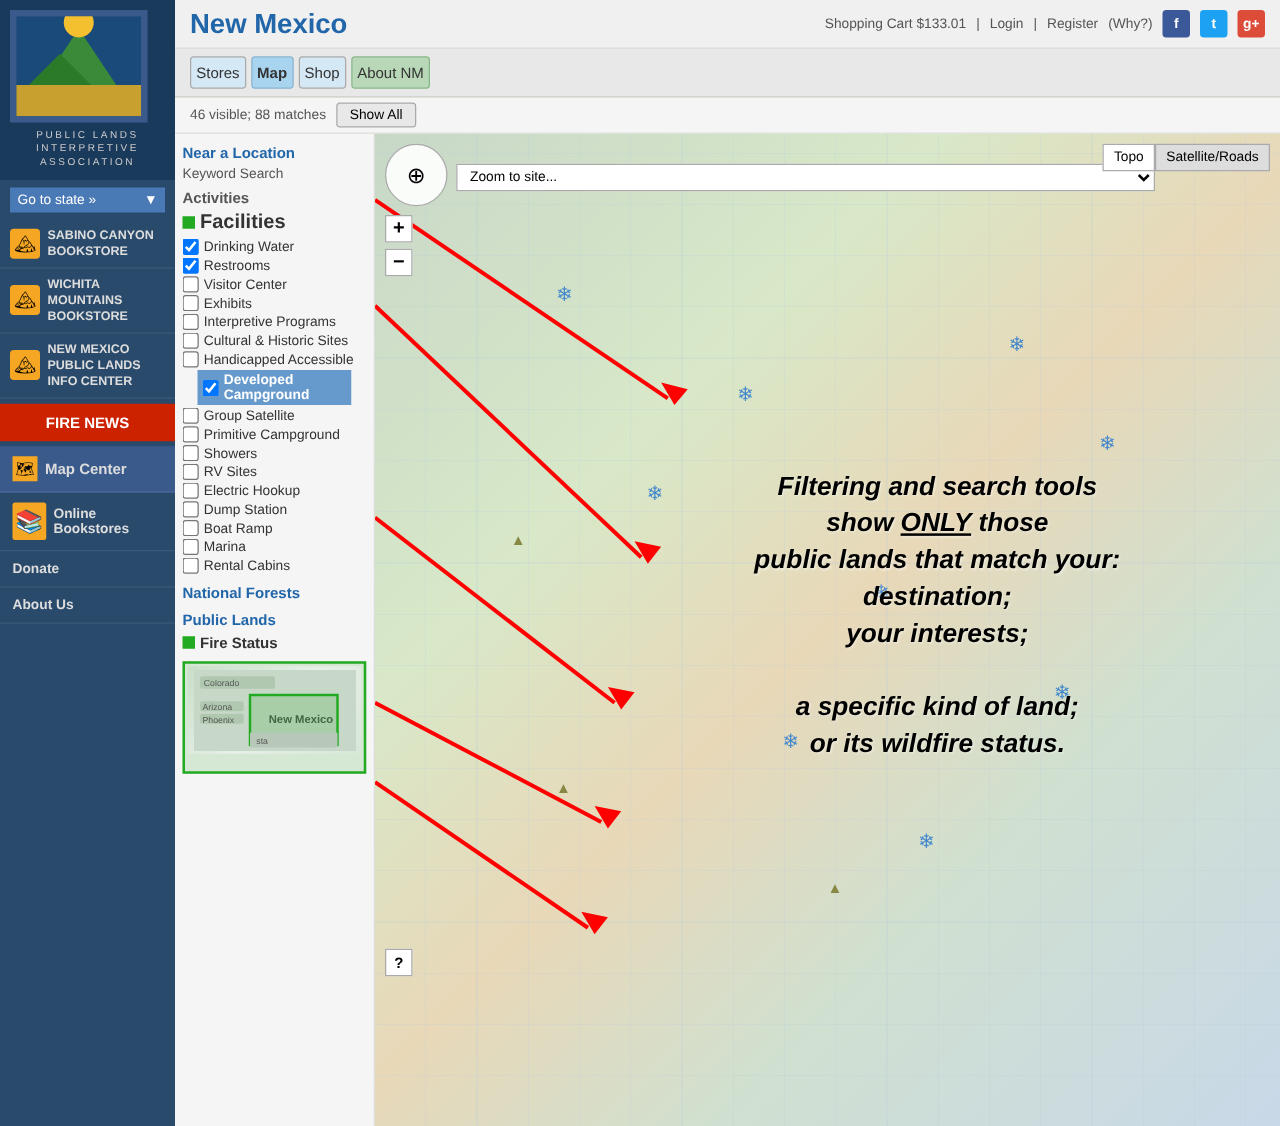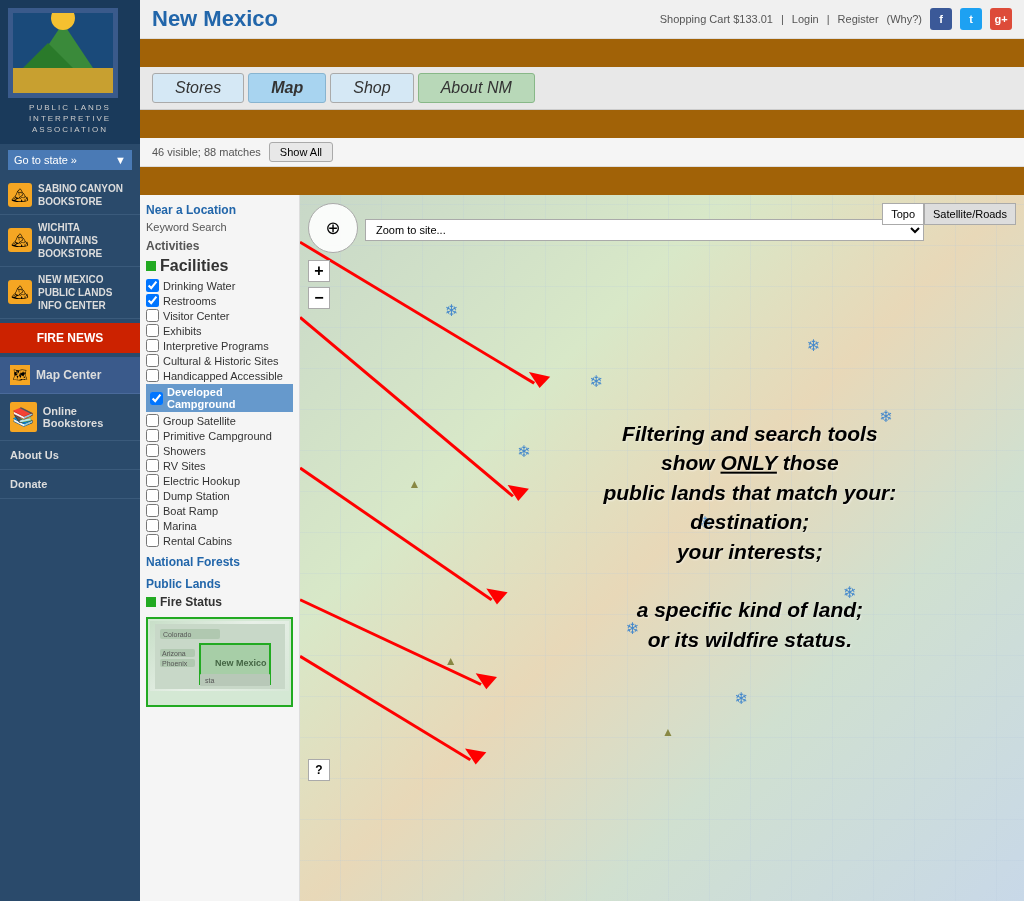--- a/index.html
+++ b/index.html
@@ -26,55 +26,55 @@
 
     .map-center-btn { display: flex; align-items: center; padding: 8px 10px; background: #3a5a8b; cursor: pointer; border-bottom: 1px solid #4a6a9b; }
     .map-center-icon { width: 20px; height: 20px; background: #f5a623; margin-right: 6px; display: flex; align-items: center; justify-content: center; font-size: 12px; }
     .map-center-text { color: #ddd; font-size: 12px; font-weight: bold; }
 
     .online-bookstores { display: flex; align-items: center; padding: 8px 10px; cursor: pointer; border-bottom: 1px solid #3a5a7b; }
     .online-book-icon { width: 30px; height: 30px; background: #f5a623; margin-right: 6px; border-radius: 2px; overflow: hidden; display: flex; align-items: center; justify-content: center; font-size: 18px; }
     .online-book-text { color: #ddd; font-size: 11px; font-weight: bold; }
 
     
-    #main { flex: 1; display: flex; flex-direction: column; background: #a16207; gap: 28px; }
+    #main { flex: 1; display: flex; flex-direction: column; background: #84cc16; }
 
     
     #header { background: #f0f0f0; padding: 6px 12px; display: flex; align-items: center; justify-content: space-between; border-bottom: 1px solid #ddd; }
     #page-title { font-size: 22px; color: #2266aa; font-weight: bold; }
     #header-right { display: flex; align-items: center; gap: 8px; font-size: 11px; color: #555; }
     .social-icon { width: 22px; height: 22px; border-radius: 3px; display: inline-flex; align-items: center; justify-content: center; color: #fff; font-weight: bold; font-size: 11px; cursor: pointer; }
     .fb { background: #3b5998; }
     .tw { background: #1da1f2; }
     .gp { background: #dd4b39; }
 
     
     #tabs { display: flex; gap: 4px; padding: 6px 12px; background: #e8e8e8; border-bottom: 1px solid #ccc; }
-    .tab { padding: 5px 22px; font-size: 16px; cursor: pointer; border: 1px solid #aaa; border-radius: 3px; background: #d5e8f5; color: #333; font-style: italic; }
+    .tab { padding: 5px 4px; font-size: 12px; cursor: pointer; border: 1px solid #aaa; border-radius: 3px; background: #d5e8f5; color: #333; }
     .tab.active { background: #a8d4f0; border-color: #88b4d0; font-weight: bold; }
     .tab.about { background: #b8d8b8; border-color: #88b888; }
 
     
     #filter-bar { background: #f5f5f5; padding: 4px 12px; font-size: 11px; color: #555; display: flex; align-items: center; gap: 8px; border-bottom: 1px solid #ddd; }
     #show-all-btn { padding: 3px 10px; background: #e8e8e8; border: 1px solid #aaa; border-radius: 3px; cursor: pointer; font-size: 11px; }
 
     
     #content { display: flex; flex: 1; }
 
     
     #left-panel { width: 160px; min-width: 160px; background: #f5f5f5; border-right: 1px solid #ddd; padding: 8px 6px; overflow-y: auto; }
     .panel-section-title { font-size: 12px; color: #2266aa; font-weight: bold; margin: 8px 0 4px 0; cursor: pointer; }
     .panel-section-title:first-child { margin-top: 0; }
     .keyword-search { font-size: 11px; color: #555; margin-bottom: 6px; cursor: pointer; }
     .activities-title { font-size: 12px; color: #555; margin: 6px 0 4px 0; font-weight: bold; }
     .facility-item { display: flex; align-items: center; font-size: 11px; color: #333; margin: 2px 0; }
     .facility-item input[type=checkbox] { margin-right: 4px; }
     .facility-header { display: flex; align-items: center; font-size: 16px; font-weight: bold; color: #333; margin: 4px 0; }
     .facility-header-dot { width: 10px; height: 10px; background: #22aa22; margin-right: 4px; display: inline-block; }
-    .developed-camp { background: #6699cc; color: #fff; padding: 2px 4px; display: flex; align-items: center; font-size: 11px; font-weight: bold; margin: 2px 0; }
+    .developed-camp { background: #6699cc; color: #fff; padding: 2px 4px; display: flex; align-items: center; font-size: 11px; font-weight: bold; margin: 2px 12px; }
     .developed-camp input { margin-right: 4px; }
 
     .fire-status-item { display: flex; align-items: center; font-size: 12px; color: #333; margin: 4px 0; font-weight: bold; }
     .fire-status-dot { width: 10px; height: 10px; background: #22aa22; margin-right: 4px; display: inline-block; }
 
     
     #mini-map { background: #d4e8d4; border: 2px solid #22aa22; margin: 8px 0; padding: 2px; height: 90px; position: relative; overflow: hidden; }
     .mini-map-content { width: 100%; height: 70px; background: linear-gradient(135deg, #c8dfc8 0%, #e8f0e8 50%, #d8e8d8 100%); position: relative; display: flex; align-items: center; justify-content: center; font-size: 10px; color: #555; }
 
     
@@ -153,22 +153,22 @@
     <div class="map-center-btn">
       <div class="map-center-icon">🗺</div>
       <div class="map-center-text">Map Center</div>
     </div>
 
     <div class="online-bookstores">
       <div class="online-book-icon">📚</div>
       <div class="online-book-text">Online Bookstores</div>
     </div>
 
+    <a class="sidebar-link">Donate</a>
     <a class="sidebar-link">About Us</a>
-    <a class="sidebar-link">Donate</a>
   </div>
 
   <div id="main">
 
     <div id="header">
       <div id="page-title">New Mexico</div>
       <div id="header-right">
         <span>
           <span>Shopping Cart $133.01</span>
         </span>

